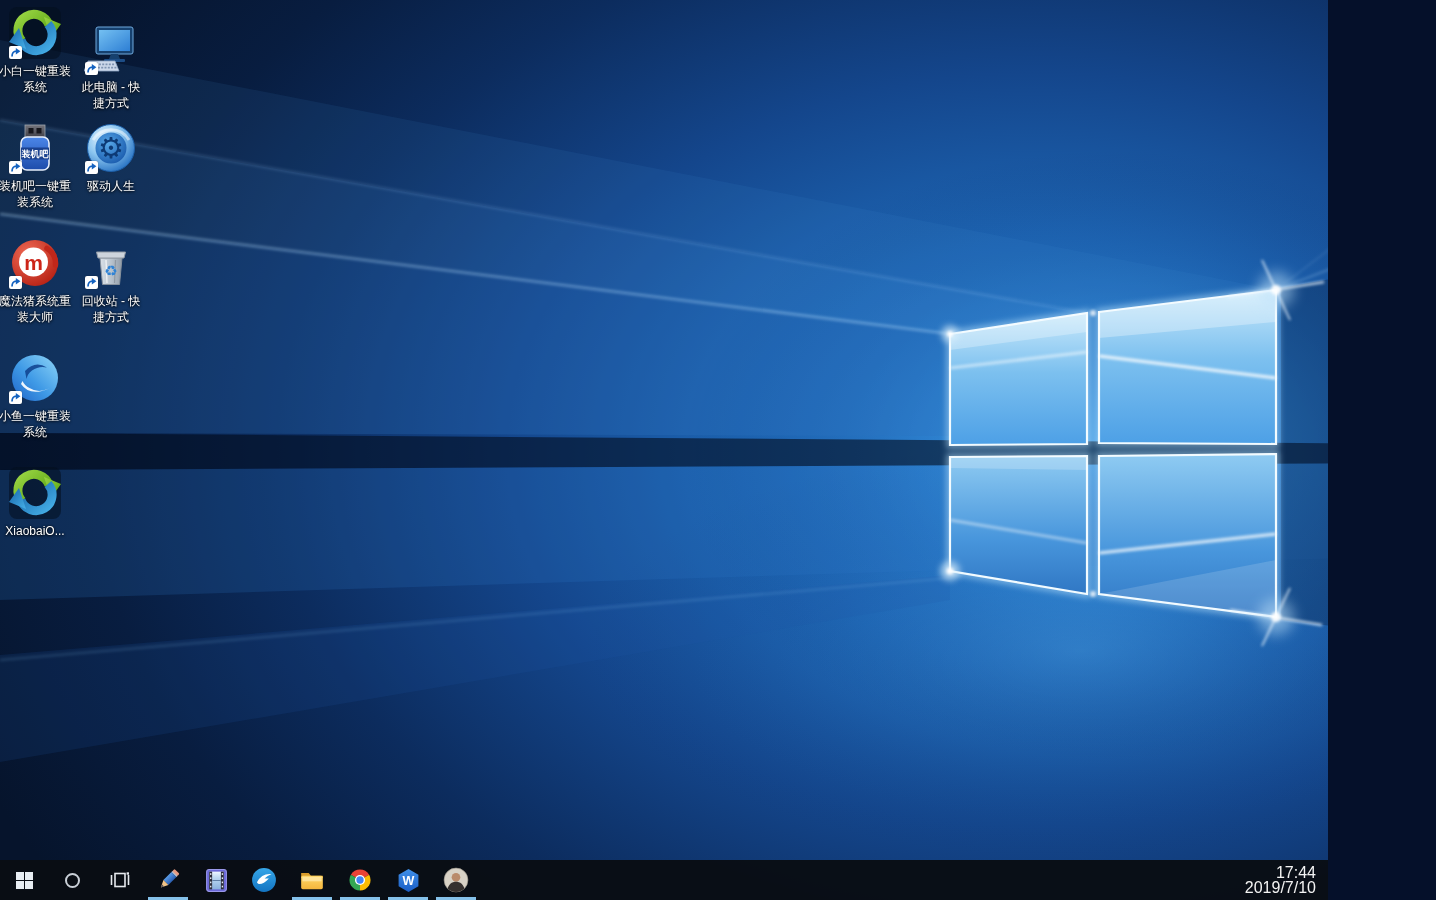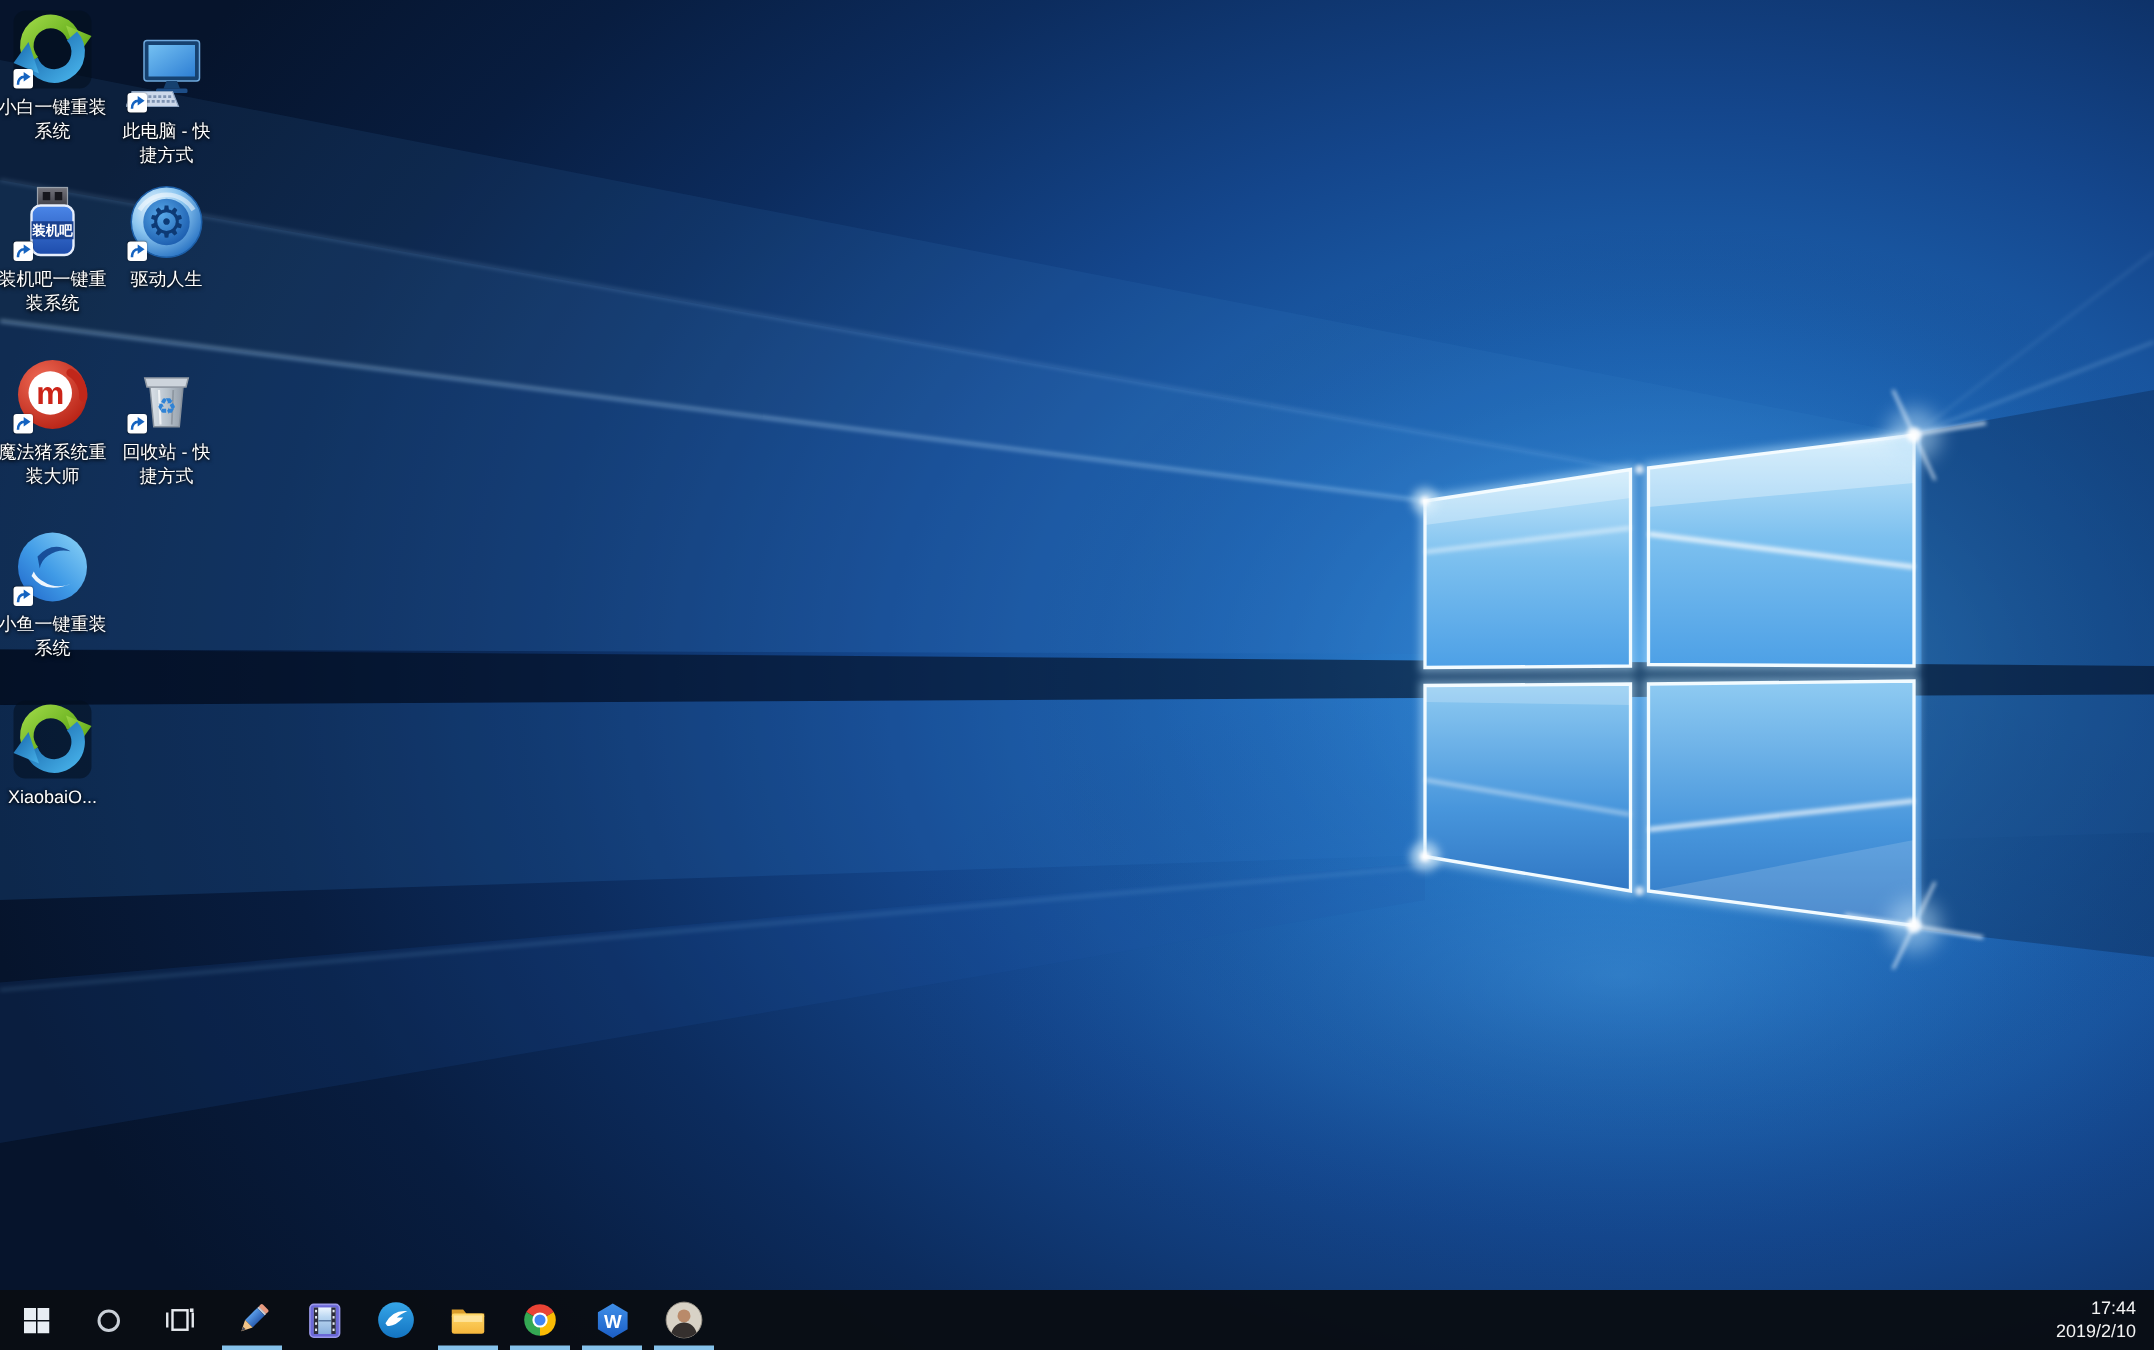--- a/index.html
+++ b/index.html
@@ -1,18 +1,18 @@
 <!DOCTYPE html>
 <html><head>
 <meta charset="utf-8">
 <style>
   * { margin:0; padding:0; box-sizing:border-box; }
   html,body { width:1436px; height:900px; overflow:hidden; background:#05102a;
     font-family:"Liberation Sans","DejaVu Sans",sans-serif; }
-  .stage { position:relative; width:1436px; height:900px; overflow:hidden; }
+  .stage { position:relative; width:1328px; height:900px; overflow:hidden; }
 
   
   .wallpaper { position:absolute; inset:0;
     background: radial-gradient(1150px 820px at 78% 50%,
       #2e86d6 0%, #1d64b2 26%, #14468c 46%, #0c2c5e 66%, #081d40 82%, #06142c 100%); }
   .wallpaper svg { position:absolute; inset:0; display:block; }
 
   
   .desk-icon { position:absolute; width:90px; text-align:center; cursor:default; }
   .desk-icon .art { display:block; width:54px; height:54px; margin:0 auto; position:relative; }
@@ -23,21 +23,21 @@
     background:#fff; border-radius:2px; box-shadow:0 0 1px rgba(0,0,0,.6); }
 
   
   .taskbar { position:absolute; left:0; right:0; bottom:0; height:40px;
     background:rgba(9,13,20,.97); display:flex; align-items:stretch; z-index:5; }
   .tb-btn { width:48px; height:40px; display:flex; align-items:center; justify-content:center;
     position:relative; background:transparent; border:none; cursor:pointer; }
   .tb-btn.running::after { content:""; position:absolute; left:4px; right:4px; bottom:0;
     height:3px; background:#85c1ea; }
   .tray { margin-left:auto; display:flex; align-items:center; }
-  .clock { padding:0 12px 0 10px; text-align:right; color:#f3f3f3; font-size:12px;
+  .clock { padding:0 12px 0 10px; text-align:right; color:#f3f3f3; font-size:16px;
     line-height:15px; cursor:default; }
 </style>
 </head>
 <body>
 
 <div class="stage">
 
   <div class="wallpaper">
     <svg viewBox="0 0 1436 900" width="1436" height="900">
       <defs>
@@ -467,17 +467,17 @@
         <g clip-path="url(#avC)">
           <circle cx="12" cy="9.5" r="4" fill="#b98a6a"></circle>
           <path d="M3.5,23 C4.5,15.5 8.5,13.5 12,13.5 C15.5,13.5 19.5,15.5 20.5,23 Z" fill="#35302e"></path>
         </g>
       </svg>
     </button>
 
     <div class="tray">
       <div class="clock">
         <div>17:44</div>
-        <div>2019/2/10</div>
+        <div>2019/7/10</div>
       </div>
     </div>
   </div>
 </div>
 
 </body></html>

